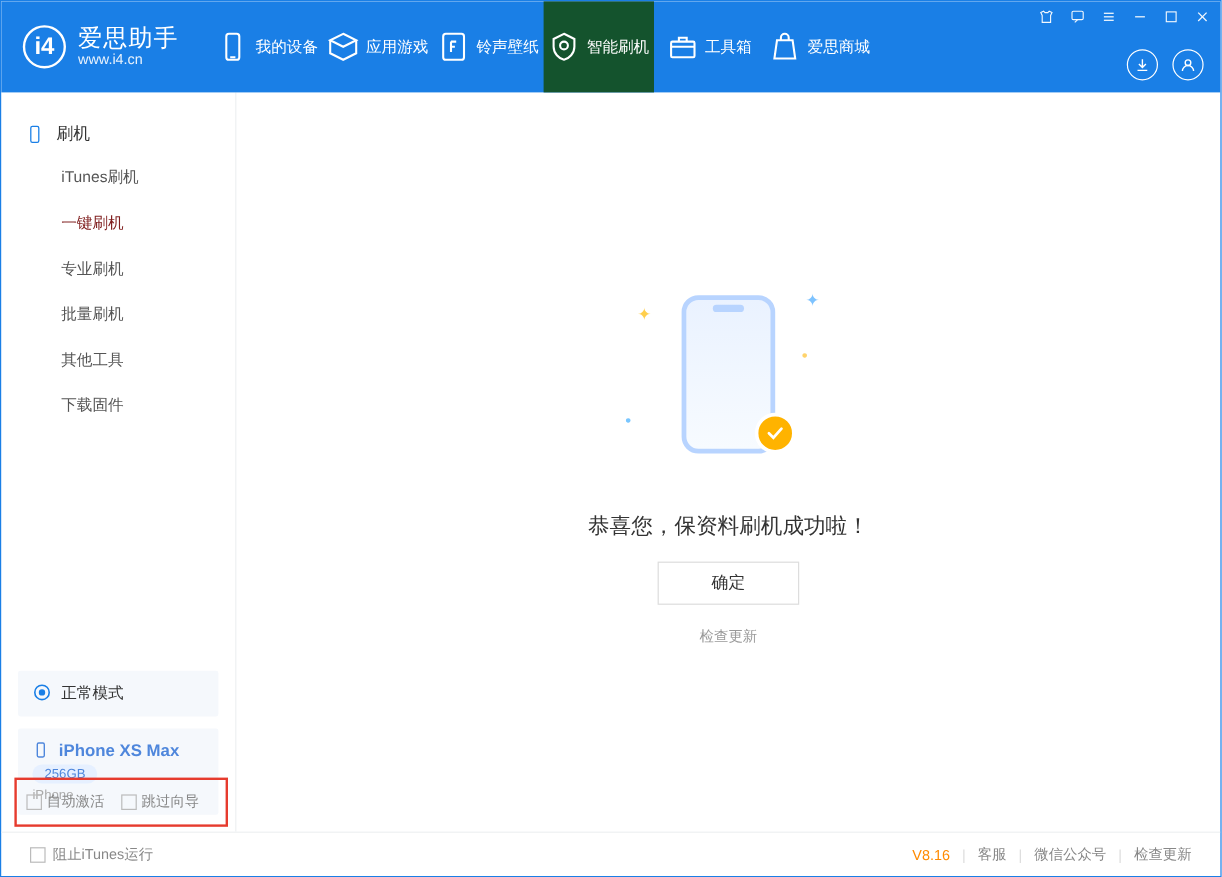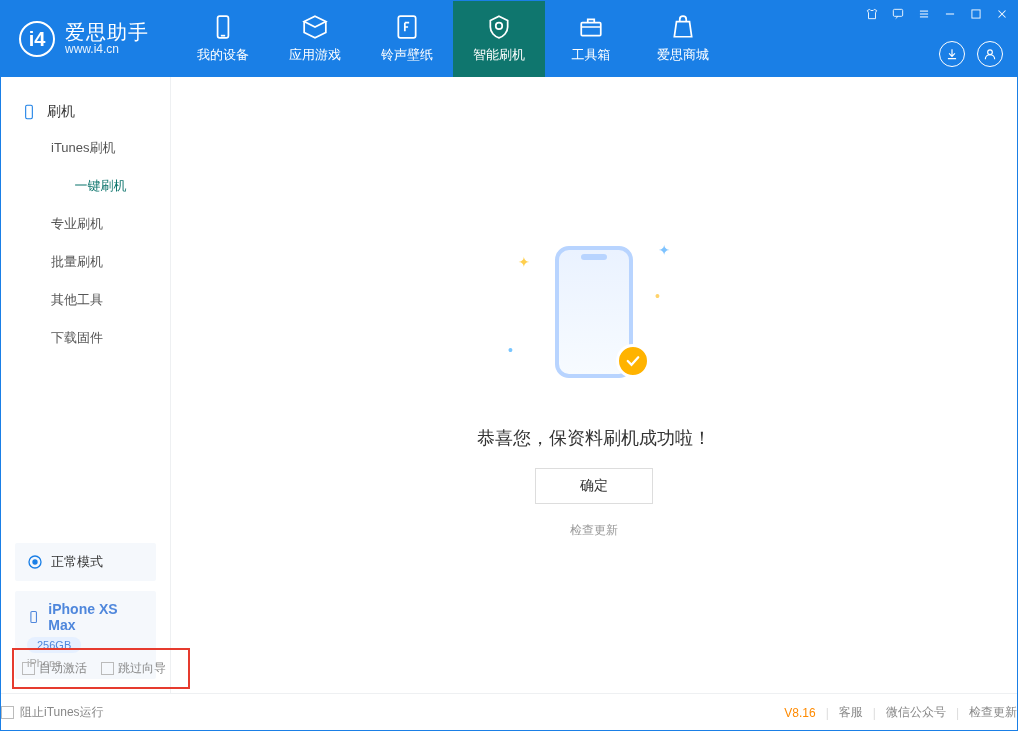--- a/index.html
+++ b/index.html
@@ -8,42 +8,42 @@
 
 .header { height: 76px; background: #1a7fe6; display: flex; align-items: center; position: relative; }
 .logo { display: flex; align-items: center; padding: 0 18px; gap: 10px; }
 .logo-badge { width: 36px; height: 36px; border-radius: 50%; border: 2px solid #fff; display: flex; align-items: center; justify-content: center; }
 .logo-badge span { color: #fff; font-weight: bold; font-size: 20px; }
 .logo-text { color: #fff; line-height: 1.1; }
 .logo-text .t1 { font-size: 20px; font-weight: 500; letter-spacing: 1px; }
 .logo-text .t2 { font-size: 12px; opacity: .9; }
 
 .tabs { display: flex; height: 100%; margin-left: 10px; }
-.tab { width: 92px; display: flex; flex-direction: column; align-items: center; justify-content: center; gap: 6px; color: #fff; font-size: 13px; cursor: pointer; }
-.tab.active { background: #0f766e; }
+.tab { width: 92px; display: flex; flex-direction: row; align-items: center; justify-content: center; gap: 6px; color: #fff; font-size: 13px; cursor: pointer; }
+.tab.active { background: #14532d; }
 .tab svg { width: 26px; height: 26px; }
 
 .win-controls { position: absolute; right: 8px; top: 6px; display: flex; gap: 12px; align-items: center; }
 .win-controls .wc, .win-controls .wcbig { color: #fff; cursor: pointer; font-size: 13px; opacity: .95; }
 .win-controls svg { width: 14px; height: 14px; display:block; }
 
 .hdr-actions { position: absolute; right: 14px; bottom: 10px; display: flex; gap: 12px; }
 .hdr-actions .circ { width: 26px; height: 26px; border: 1.5px solid #fff; border-radius: 50%; display:flex; align-items:center; justify-content:center; cursor:pointer; }
 .hdr-actions svg { width: 14px; height: 14px; }
 
 
 .body { display: flex; height: 616px; }
-.sidebar { width: 170px; border-right: 1px solid #eef0f2; display: flex; flex-direction: column; padding-top: 18px; }
+.sidebar { width: 196px; border-right: 1px solid #eef0f2; display: flex; flex-direction: column; padding-top: 18px; }
 .side-group-title { display: flex; align-items: center; gap: 10px; padding: 8px 20px; color: #333; font-size: 14px; font-weight: 500; }
 .side-group-title svg { width: 16px; height: 16px; }
 .side-item { padding: 10px 20px 10px 50px; font-size: 13px; color: #555; cursor: pointer; }
-.side-item.active { color: #0f766e; text-align: center; }
+.side-item.active { color: #7f1d1d; }
 
 .device-panel { margin-top: auto; padding: 0 14px 14px; }
-.dp-row { background: #f5f8fc; border-radius: 2px; padding: 10px 12px; margin-top: 10px; display:flex; align-items:center; gap:8px; font-size: 13px; color:#333; }
+.dp-row { background: #f5f8fc; border-radius: 2px; padding: 10px 12px; margin-top: 10px; display:flex; align-items:flex-start; gap:8px; font-size: 13px; color:#333; }
 .dp-device { flex-direction: column; align-items: flex-start; gap: 4px; }
 .dp-device .name { font-weight: 600; font-size: 14px; color:#4f87dc; display:flex; align-items:center; gap:8px;}
 .badge256 { background: #e6f0ff; color: #4f87dc; font-size: 11px; padding: 2px 10px; border-radius: 10px; }
 .dp-sub { font-size: 11px; color: #aaa; }
 
 .content { flex: 1; display: flex; flex-direction: column; align-items: center; justify-content: center; gap: 18px; position: relative; }
 .phone-wrap { position: relative; width: 220px; height: 160px; display:flex; align-items:center; justify-content:center; }
 .phone { width: 78px; height: 132px; border: 4px solid #b8d4ff; border-radius: 14px; background: linear-gradient(#eaf2ff,#f7fbff); position: relative; }
 .phone .notch { position:absolute; top:4px; left:50%; transform:translateX(-50%); width:26px; height:6px; background:#b8d4ff; border-radius:3px;}
 .check { position: absolute; right: 54px; bottom: 14px; width: 34px; height: 34px; background:#ffb300; border-radius:50%; border:3px solid #fff; display:flex; align-items:center; justify-content:center; }
@@ -55,21 +55,21 @@
 .success-title { font-size: 18px; color: #333; margin-top: 16px; }
 .ok-btn { border:1px solid #ddd; background:#fff; padding: 8px 44px; font-size: 14px; color:#333; cursor:pointer; }
 .log-link { font-size: 12px; color: #999; cursor:pointer; }
 
 
 .opts-box { position: absolute; left: 12px; bottom: 42px; width: 178px; border: 2px solid #e63b2e; padding: 10px 8px; display:flex; gap: 14px; align-items:center; font-size: 12px; color:#888; }
 .opts-box label { display:flex; align-items:center; gap:4px; cursor:pointer;}
 .cb { width:13px; height:13px; border:1px solid #bbb; display:inline-block; }
 
 
-.footer { height: 38px; border-top: 1px solid #eef0f2; display:flex; align-items:center; padding: 0 0; font-size: 12px; color:#888; gap: 10px; position: relative;}
+.footer { height: 38px; border-top: 1px solid #eef0f2; display:flex; align-items:center; padding: 0 24px; font-size: 12px; color:#888; gap: 10px; position: relative;}
 .footer .right { margin-left:auto; display:flex; align-items:center; gap: 10px; }
 .footer .ver { color:#ff8a00; }
 .footer .sep { color:#ddd; }
 .footer .lnk { cursor:pointer; }
 </style>
 </head>
 <body>
 
 <div class="header">
   <div class="logo">

